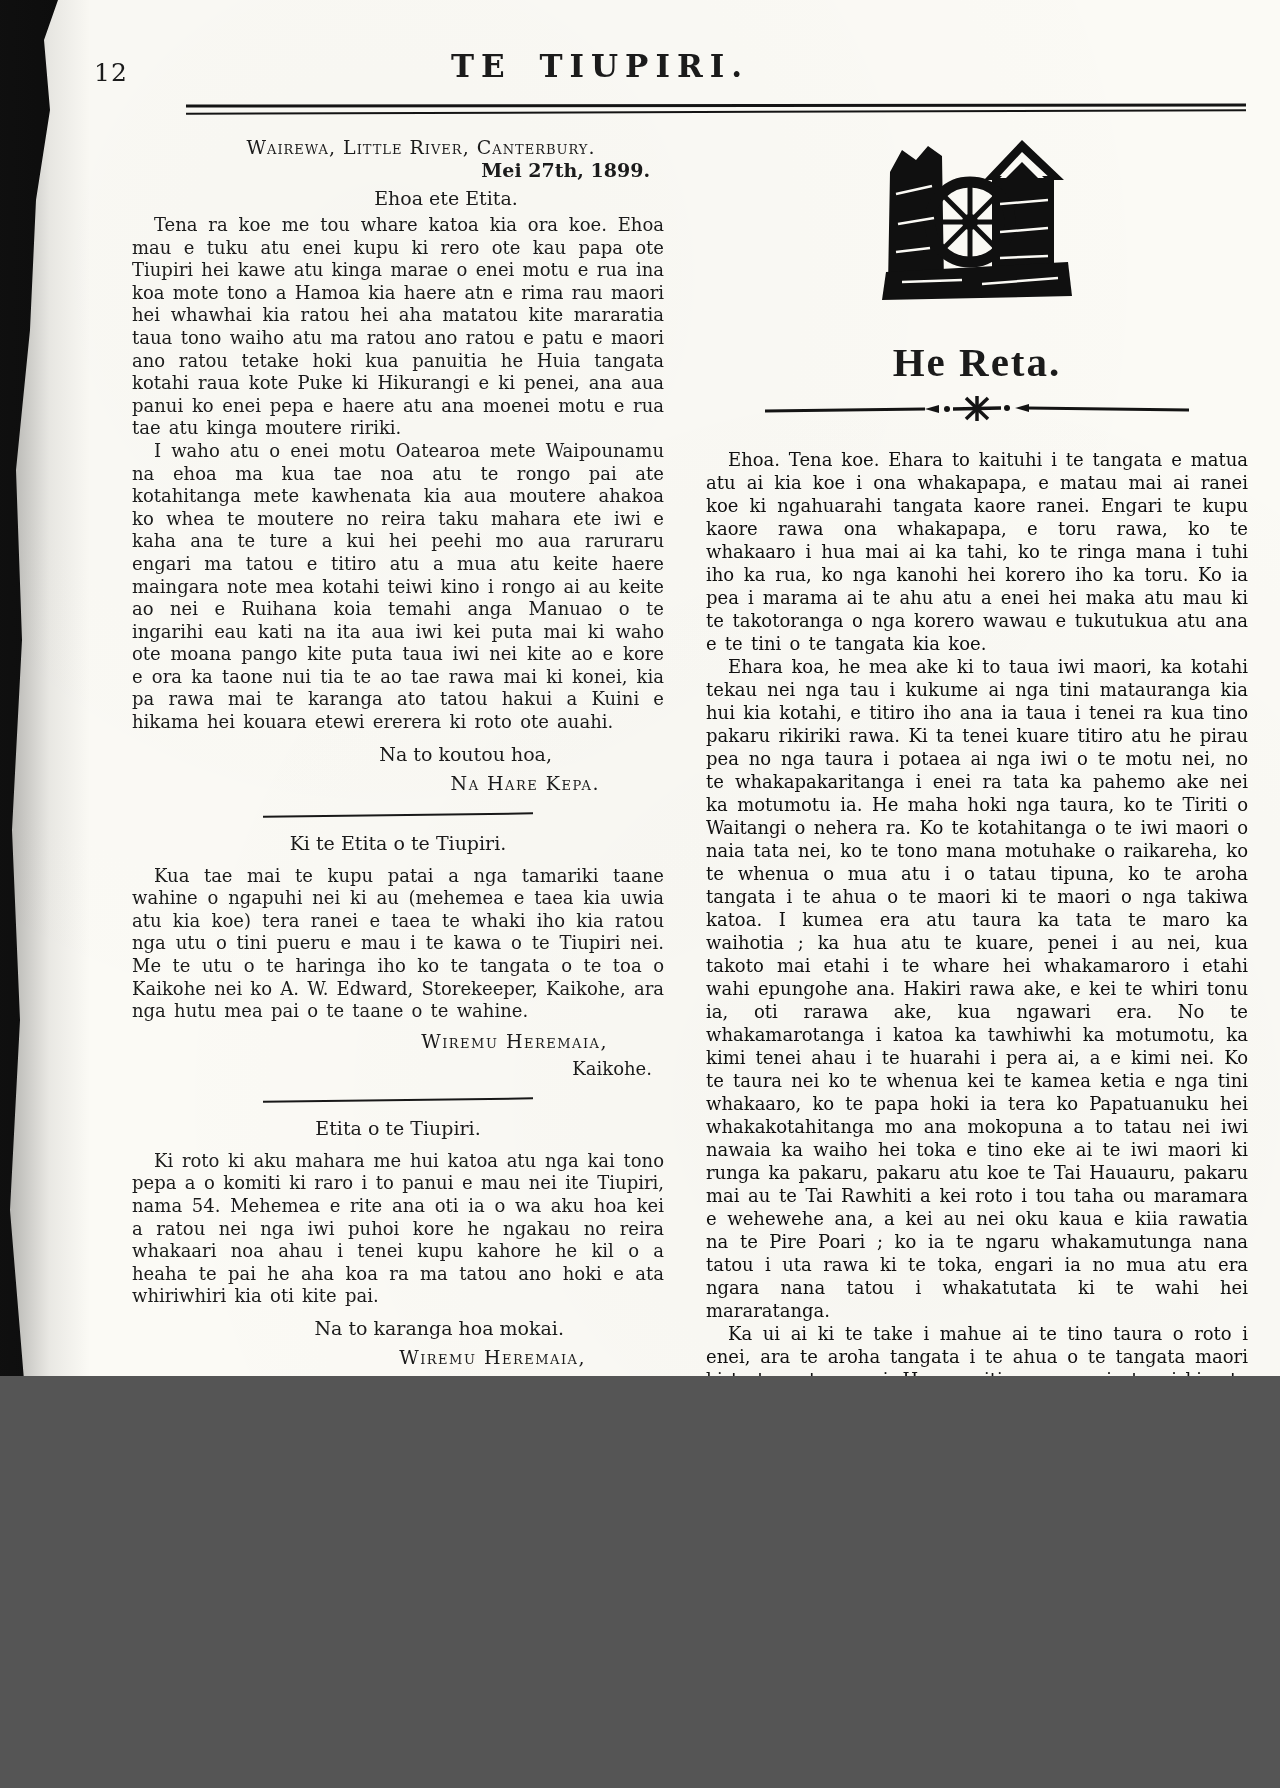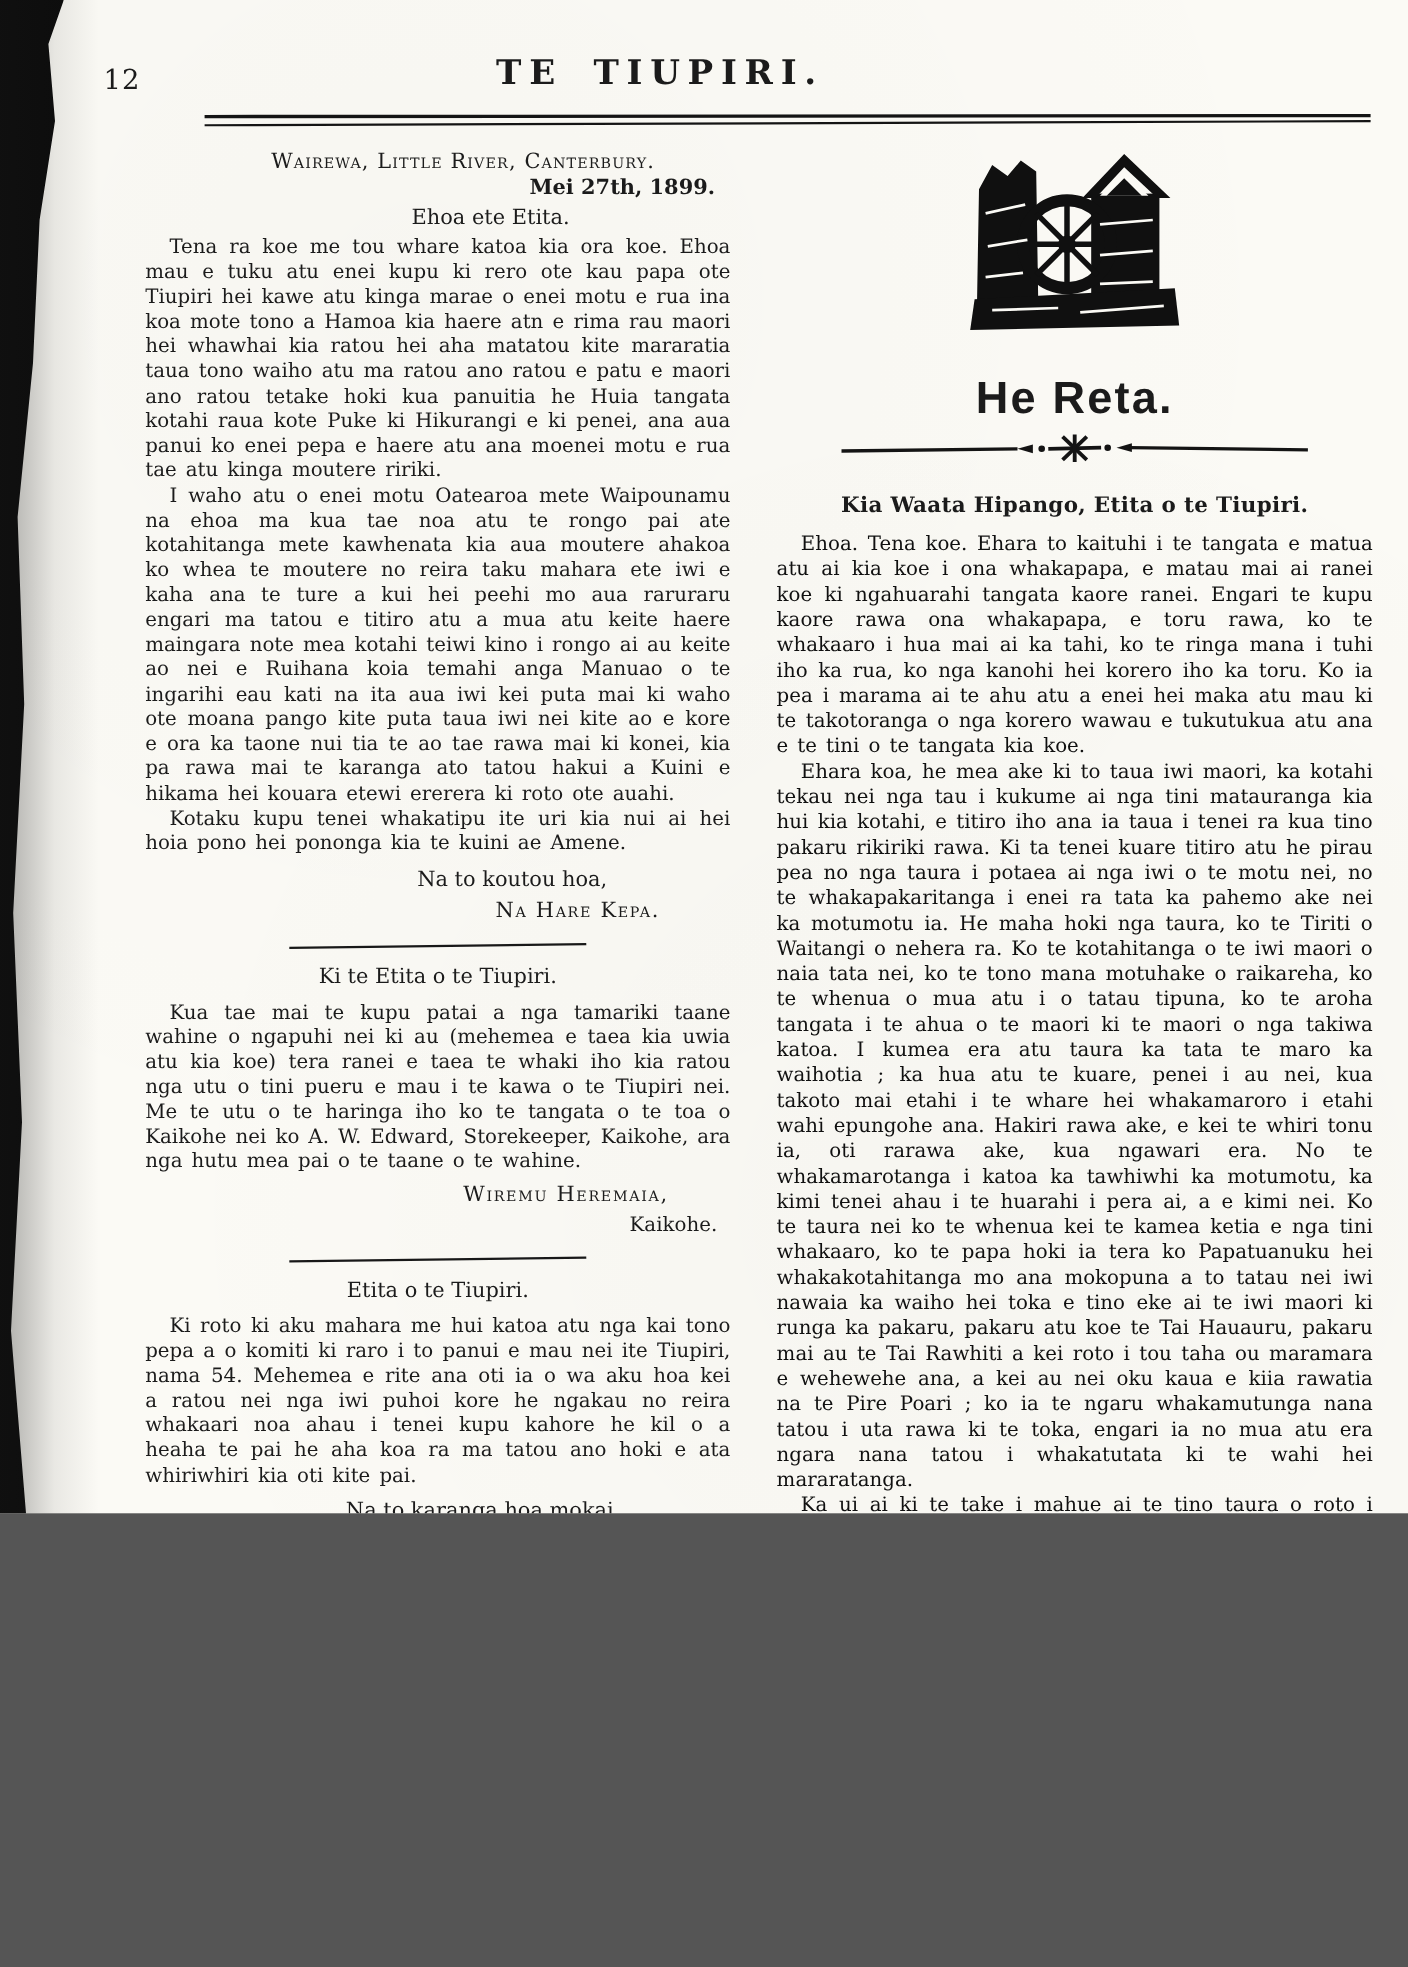--- a/index.html
+++ b/index.html
@@ -46,21 +46,21 @@
   .sig-heremaia1{padding-right:56px;}
   .sig-place{text-align:right;font-size:18px;margin:6px 0 0;padding-right:12px;}
   .so-mokai{padding-right:100px;}
   .sig-heremaia2{padding-right:78px;}
   .sig-role{text-align:right;font-size:18px;margin:7px 0 0;padding-right:48px;}
 
   .section-divider{width:270px;border:0;border-top:2.5px solid #181818;margin:20px auto 16px;transform:rotate(-.7deg);}
   .letter-heading-left{text-align:center;font-size:19px;margin:0 0 11px;}
 
   .illustration-wrap{text-align:center;margin:14px 0 2px;}
-  .he-reta-title{text-align:center;font-family:Liberation Sans, sans-serif;font-weight:bold;
+  .he-reta-title{text-align:center;font-family:Liberation Serif, serif;font-weight:bold;
     font-size:41px;letter-spacing:2px;margin:10px 0 8px;}
   .ornament-wrap{text-align:center;margin:0 0 20px;}
   .letter-heading-right{text-align:center;font-weight:bold;font-size:19.5px;margin:0 0 13px;letter-spacing:.3px;}
 </style>
 </head>
 <body>
 
 <div class="page">
 
   <div class="scan-edge"></div>
@@ -74,21 +74,20 @@
   </div>
 
   <div class="col col-left">
 
     <p class="dateline-place">Wairewa, Little River, Canterbury.</p>
     <p class="dateline-date">Mei 27th, 1899.</p>
     <p class="salutation">Ehoa ete Etita.</p>
 
     <p class="body-text">Tena ra koe me tou whare katoa kia ora koe. Ehoa mau e tuku atu enei kupu ki rero ote kau papa ote Tiupiri hei kawe atu kinga marae o enei motu e rua ina koa mote tono a Hamoa kia haere atn e rima rau maori hei whawhai kia ratou hei aha matatou kite mararatia taua tono waiho atu ma ratou ano ratou e patu e maori ano ratou tetake hoki kua panuitia he Huia tangata kotahi raua kote Puke ki Hikurangi e ki penei, ana aua panui ko enei pepa e haere atu ana moenei motu e rua tae atu kinga moutere ririki.</p>
     <p class="body-text">I waho atu o enei motu Oatearoa mete Waipounamu na ehoa ma kua tae noa atu te rongo pai ate kotahitanga mete kawhenata kia aua moutere ahakoa ko whea te moutere no reira taku mahara ete iwi e kaha ana te ture a kui hei peehi mo aua raruraru engari ma tatou e titiro atu a mua atu keite haere maingara note mea kotahi teiwi kino i rongo ai au keite ao nei e Ruihana koia temahi anga Manuao o te ingarihi eau kati na ita aua iwi kei puta mai ki waho ote moana pango kite puta taua iwi nei kite ao e kore e ora ka taone nui tia te ao tae rawa mai ki konei, kia pa rawa mai te karanga ato tatou hakui a Kuini e hikama hei kouara etewi ererera ki roto ote auahi.</p>
-    <p class="body-text">Kotaku kupu tenei whakatipu ite uri kia nui ai hei hoia pono hei pononga kia te kuini ae Amene.</p>
 
     <p class="signoff so-1">Na to koutou hoa,</p>
     <p class="sig-smallcaps sig-kepa">Na Hare Kepa.</p>
 
     <hr class="section-divider">
 
     <p class="letter-heading-left">Ki te Etita o te Tiupiri.</p>
     <p class="body-text">Kua tae mai te kupu patai a nga tamariki taane wahine o ngapuhi nei ki au (mehemea e taea kia uwia atu kia koe) tera ranei e taea te whaki iho kia ratou nga utu o tini pueru e mau i te kawa o te Tiupiri nei. Me te utu o te haringa iho ko te tangata o te toa o Kaikohe nei ko A. W. Edward, Storekeeper, Kaikohe, ara nga hutu mea pai o te taane o te wahine.</p>
     <p class="sig-smallcaps sig-heremaia1">Wiremu Heremaia,</p>
     <p class="sig-place">Kaikohe.</p>
@@ -153,21 +152,20 @@
           <line x1="209" y1="4" x2="231" y2="25"></line>
           <line x1="209" y1="25" x2="231" y2="4"></line>
           <line x1="220" y1="2" x2="220" y2="27"></line>
         </g>
         <circle cx="250" cy="14" r="3" fill="#141414"></circle>
         <polygon points="272,10 258,14 272,18" fill="#141414"></polygon>
         <line x1="270" y1="14" x2="432" y2="16" stroke="#141414" stroke-width="3"></line>
       </svg>
     </div>
 
-    <p class="letter-heading-right">Kia Waata Hipango, Etita o te Tiupiri.</p>
 
     <p class="body-text">Ehoa. Tena koe. Ehara to kaituhi i te tangata e matua atu ai kia koe i ona whakapapa, e matau mai ai ranei koe ki ngahuarahi tangata kaore ranei. Engari te kupu kaore rawa ona whakapapa, e toru rawa, ko te whakaaro i hua mai ai ka tahi, ko te ringa mana i tuhi iho ka rua, ko nga kanohi hei korero iho ka toru. Ko ia pea i marama ai te ahu atu a enei hei maka atu mau ki te takotoranga o nga korero wawau e tukutukua atu ana e te tini o te tangata kia koe.</p>
     <p class="body-text">Ehara koa, he mea ake ki to taua iwi maori, ka kotahi tekau nei nga tau i kukume ai nga tini matauranga kia hui kia kotahi, e titiro iho ana ia taua i tenei ra kua tino pakaru rikiriki rawa. Ki ta tenei kuare titiro atu he pirau pea no nga taura i potaea ai nga iwi o te motu nei, no te whakapakaritanga i enei ra tata ka pahemo ake nei ka motumotu ia. He maha hoki nga taura, ko te Tiriti o Waitangi o nehera ra. Ko te kotahitanga o te iwi maori o naia tata nei, ko te tono mana motuhake o raikareha, ko te whenua o mua atu i o tatau tipuna, ko te aroha tangata i te ahua o te maori ki te maori o nga takiwa katoa. I kumea era atu taura ka tata te maro ka waihotia ; ka hua atu te kuare, penei i au nei, kua takoto mai etahi i te whare hei whakamaroro i etahi wahi epungohe ana. Hakiri rawa ake, e kei te whiri tonu ia, oti rarawa ake, kua ngawari era. No te whakamarotanga i katoa ka tawhiwhi ka motumotu, ka kimi tenei ahau i te huarahi i pera ai, a e kimi nei. Ko te taura nei ko te whenua kei te kamea ketia e nga tini whakaaro, ko te papa hoki ia tera ko Papatuanuku hei whakakotahitanga mo ana mokopuna a to tatau nei iwi nawaia ka waiho hei toka e tino eke ai te iwi maori ki runga ka pakaru, pakaru atu koe te Tai Hauauru, pakaru mai au te Tai Rawhiti a kei roto i tou taha ou maramara e wehewehe ana, a kei au nei oku kaua e kiia rawatia na te Pire Poari ; ko ia te ngaru whakamutunga nana tatou i uta rawa ki te toka, engari ia no mua atu era ngara nana tatou i whakatutata ki te wahi hei mararatanga.</p>
     <p class="body-text">Ka ui ai ki te take i mahue ai te tino taura o roto i enei, ara te aroha tangata i te ahua o te tangata maori ki te tangata maori. He mea iti rawa pea ia tenei ki roto i nga ngakau me nga whakaaro o nga kai kukume taura o taua hoa o Mangakahia, a Heke, o Te Heuheu, o Mohi Te Atahikoia me era atu o otatou tangata matau ? Ehoa e Waata, mehemea koe he pakeha, me au hoki he pakeha, e matatau ana</p>
 
   </div>
 
 </div>
 
 </body></html>

